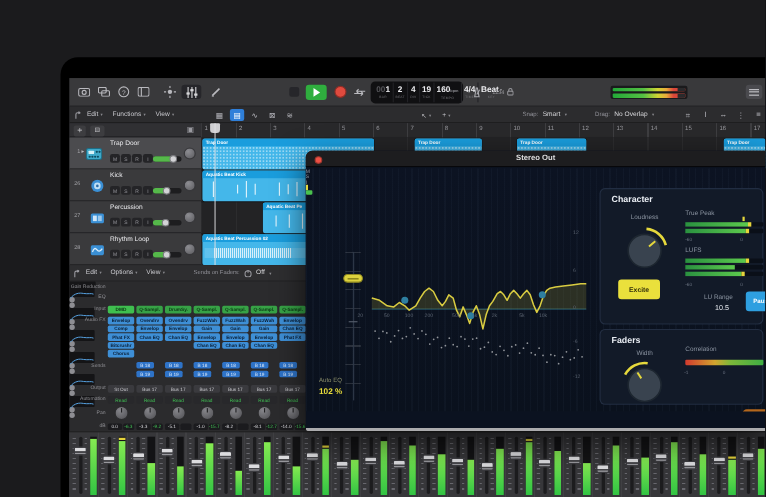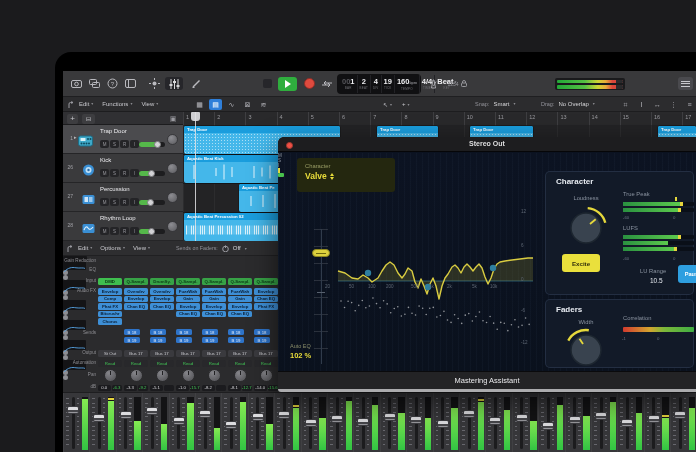--- a/index.html
+++ b/index.html
@@ -802,30 +802,20 @@
       </div>
 
     <div class="plugin">
       <div class="ptitle">
         <span class="closedot"></span>
         <span class="t">Stereo Out</span>
       </div>
       <div class="pcontent">
         <div class="pstripes"></div>
 
-        <div class="charbox">
-          <div class="charlab">Character</div>
-          <div class="charval">
-              <span>Valve</span>
-            <span class="updown">
-                <i class="u"></i>
-                <i class="d"></i>
-              </span>
-            </div>
-        </div>
 
         <div class="vslider-ticks"></div>
         <div class="vslider-line"></div>
         <div class="abs" style="left:39px;top:139px;width:8px;height:1px;background:#57606e;"></div>
         <div class="vhandle"></div>
 
         <svg id="eqsvg" class="abs" style="left:55px;top:70px;" width="220" height="130">
             <line x1="5" y1="58" x2="200" y2="58" stroke="#2e6b80" stroke-width="0.8"></line>
             <polygon points="5,48 12,50 19,55 25,56 30,52 35,55 39,59 45,55 49,48 53,42 57,39 61,42 65,50 69,55 72,51 75,45 79,48 82,59 85,65 88,56 91,63 94,71 97,61 100,55 103,63 106,76 109,63 112,55 115,51 119,44 122,42 125,45 128,50 131,44 134,41 137,44 140,48 143,44 146,41 149,45 152,54 155,61 158,55 161,46 164,41 167,39 172,38 179,37 187,36 195,35 200,35 200,58 5,58" fill="rgba(217,204,65,.16)"></polygon>
             <polyline points="5,48 12,50 19,55 25,56 30,52 35,55 39,59 45,55 49,48 53,42 57,39 61,42 65,50 69,55 72,51 75,45 79,48 82,59 85,65 88,56 91,63 94,71 97,61 100,55 103,63 106,76 109,63 112,55 115,51 119,44 122,42 125,45 128,50 131,44 134,41 137,44 140,48 143,44 146,41 149,45 152,54 155,61 158,55 161,46 164,41 167,39 172,38 179,37 187,36 195,35 200,35" fill="none" stroke="#d9cc41" stroke-width="1.4" stroke-linejoin="round"></polyline>
@@ -965,19 +955,16 @@
             <div class="f" style="width: 45.44px;"></div>
           </div>
           <div style="left: 338px; top: 93px; font-size: 4.6px; color: rgb(138, 147, 160);">I</div>
           <div class="hbar abs" style="left: 345px; top: 94px; width: 71px;">
             <div class="f" style="width: 51.12px;"></div>
             <div class="tp" style="left: 51.12px;"></div>
           </div>
           <div style="left: 380.5px; top: 167px; width: 1.5px; height: 5px; background: rgb(229, 216, 60);"></div>
           <div style="left: 405.9px; top: 169px; width: 6px; height: 4px; background: rgb(73, 194, 77); border-radius: 1px;"></div>
         </div>
-      <div class="pfooter">
-        <span class="t">Mastering Assistant</span>
-      </div>
     </div>
 
   </div>
 </div>
 
 </body></html>

